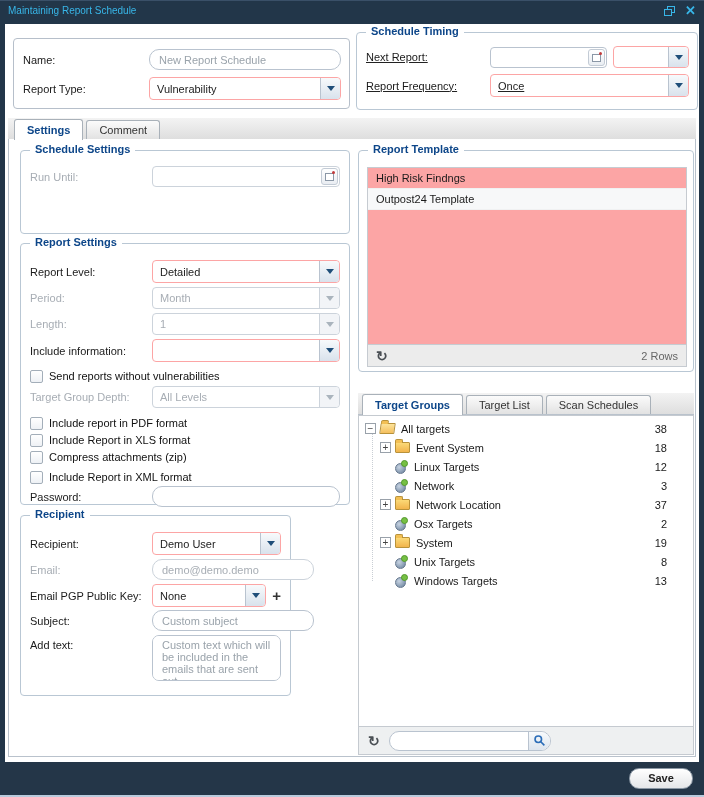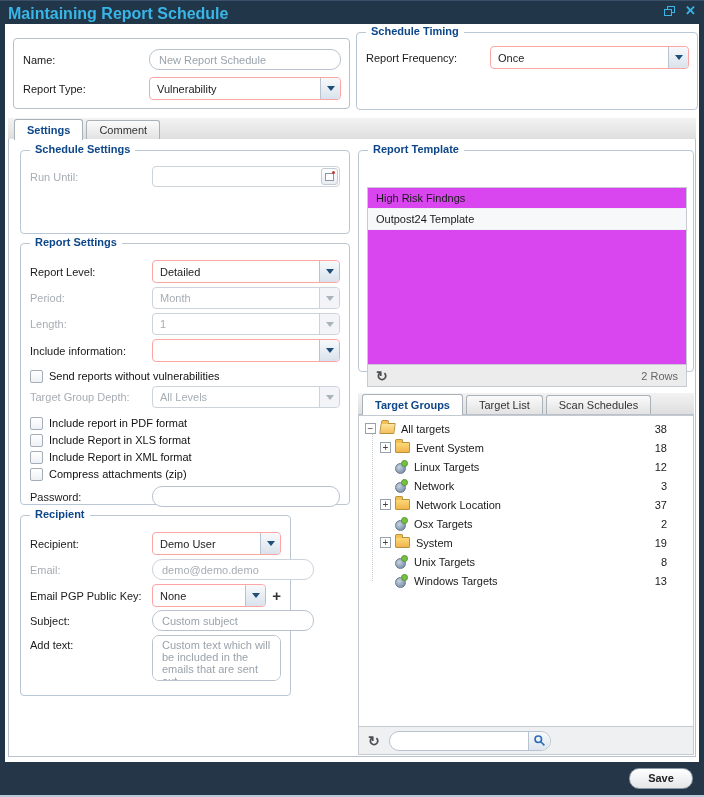--- a/index.html
+++ b/index.html
@@ -2,21 +2,21 @@
 <html><head>
 <meta charset="utf-8">
 <style>
   * { margin:0; padding:0; box-sizing:border-box; }
   body { background:#5b6b7c; font-family:"Liberation Sans", sans-serif; font-size:11px; color:#222; }
   .window { position:relative; width:704px; height:797px; background:#223649; overflow:hidden;
             box-shadow:inset 0 1px 0 #3a5068; }
 
   
   .titlebar { position:absolute; left:0; top:0; width:704px; height:24px; }
-  .title { position:absolute; left:8px; top:5px; font-size:16px; font-weight:bold; color:#38b6e8; }
+  .title { position:absolute; left:8px; top:5px; font-size:10px; font-weight:normal; color:#38b6e8; }
   .winbtns { position:absolute; right:8px; top:5px; display:flex; gap:10px; align-items:center; }
   .ico-restore { position:relative; width:11px; height:10px; display:inline-block; cursor:pointer; }
   .ico-restore i { position:absolute; right:0; top:0; width:8px; height:7px; border:1px solid #38b6e8; display:block; }
   .ico-restore b { position:absolute; left:0; bottom:0; width:8px; height:7px; border:1px solid #38b6e8; background:#223649; display:block; }
   .ico-close { color:#38b6e8; font-weight:bold; font-size:13px; line-height:12px; cursor:pointer; }
 
   
   .content { position:absolute; left:5px; top:24px; width:694px; height:738px; background:#fff; }
 
   
@@ -66,21 +66,21 @@
               background:linear-gradient(#f3f3f3,#dedede); border-bottom:1px solid #b9c2cc; }
   .tab { height:19px; line-height:18px; padding:0 12px; border:1px solid #a9b1b9; border-bottom:none;
          border-radius:3px 3px 0 0; background:linear-gradient(#fbfbfb,#e2e2e2); margin-right:3px;
          color:#333; cursor:pointer; position:relative; }
   .tab.active { background:#fff; height:21px; line-height:21px; font-weight:bold; color:#0d4689; margin-bottom:-1px; z-index:3; }
 
   .main-panel { position:absolute; left:3px; top:115px; width:688px; height:618px;
                 border:1px solid #b9c2cc; border-top:none; background:#fff; }
 
   
-  .listbox { position:absolute; left:8px; top:16px; width:320px; height:200px; border:1px solid #c6cbd1; background:#d946ef;margin-top:20px; }
+  .listbox { position:absolute; left:8px; top:16px; width:320px; height:200px; border:1px solid #c6cbd1; background:#fca5a5; }
   .tplrows { position:absolute; left:0; top:0; right:0; bottom:22px; overflow:hidden; }
   .tplrow { height:21px; line-height:21px; padding:0 8px; color:#1a1a1a; border-bottom:1px solid #f0f1f2; cursor:pointer; }
   .tplrow:nth-child(2) { background:#f7f8f9; }
   .listfoot { position:absolute; left:0; right:0; bottom:0; height:22px; background:#ececec; border-top:1px solid #c6cbd1;
               display:flex; align-items:center; padding:0 8px; }
   .rowcount { margin-left:auto; color:#666; }
   .ico-refresh { font-size:14px; font-weight:bold; color:#4a4f54; line-height:14px; cursor:pointer; }
 
   
   .targets { position:absolute; left:353px; top:369px; width:336px; height:362px; }
@@ -150,22 +150,38 @@
         <span class="lbl" style="flex-basis:126px;">Report Type:</span>
         <div class="combo" style="flex:1;">
           <span>Vulnerability</span>
           <span class="trig">
               <span class="chev"></span>
             </span>
         </div>
       </div>
     </div>
 
-    <div class="fs" style="left:351px; top:8px; width:342px; height:78px; padding:13px 8px 0 9px;">
+    <div class="fs" style="left:351px; top:8px; width:342px; height:78px; padding:13px 8px 0 9px;text-decoration:underline;">
       <span class="legend">Schedule Timing</span>
+      <div class="frow" style="margin-bottom:6px;">
+        <span class="lbl" style="flex-basis:124px;">Next Report:</span>
+        <span class="datefield" style="width:118px;">
+          <input class="tinput" type="text" value="" style="">
+          <span class="calbtn">
+              <i></i>
+              <b></b>
+            </span>
+        </span>
+        <div class="combo" style="width:76px; margin-left:6px; height:22px;">
+          <span></span>
+          <span class="trig">
+              <span class="chev"></span>
+            </span>
+        </div>
+      </div>
       <div class="frow">
         <span class="lbl" style="flex-basis:124px;">Report Frequency:</span>
         <div class="combo" style="flex:1;">
           <span>Once</span>
           <span class="trig">
               <span class="chev"></span>
             </span>
         </div>
       </div>
     </div>
@@ -242,27 +258,27 @@
         </div>
       </div>
       <div class="cbrow" style="margin-bottom:1px;">
         <span class="cb"></span>
         <span class="cblbl">Include report in PDF format</span>
       </div>
       <div class="cbrow" style="margin-bottom:1px;">
         <span class="cb"></span>
         <span class="cblbl">Include Report in XLS format</span>
       </div>
+      <div class="cbrow" style="margin-bottom:4px;">
+        <span class="cb"></span>
+        <span class="cblbl">Compress attachments (zip)</span>
+      </div>
       <div class="cbrow" style="margin-bottom:1px;">
         <span class="cb"></span>
         <span class="cblbl">Include Report in XML format</span>
-      </div>
-      <div class="cbrow" style="margin-bottom:4px;">
-        <span class="cb"></span>
-        <span class="cblbl">Compress attachments (zip)</span>
       </div>
       <div class="frow">
         <span class="lbl">Password:</span>
         <input class="tinput" type="text" style="flex: 1 1 0%; width: auto;" value="">
       </div>
     </div>
 
     <div class="fs" style="left:15px; top:491px; width:271px; height:181px; padding:16px 9px 0 9px;">
       <span class="legend">Recipient</span>
       <div class="frow" style="margin-bottom:4px;">

